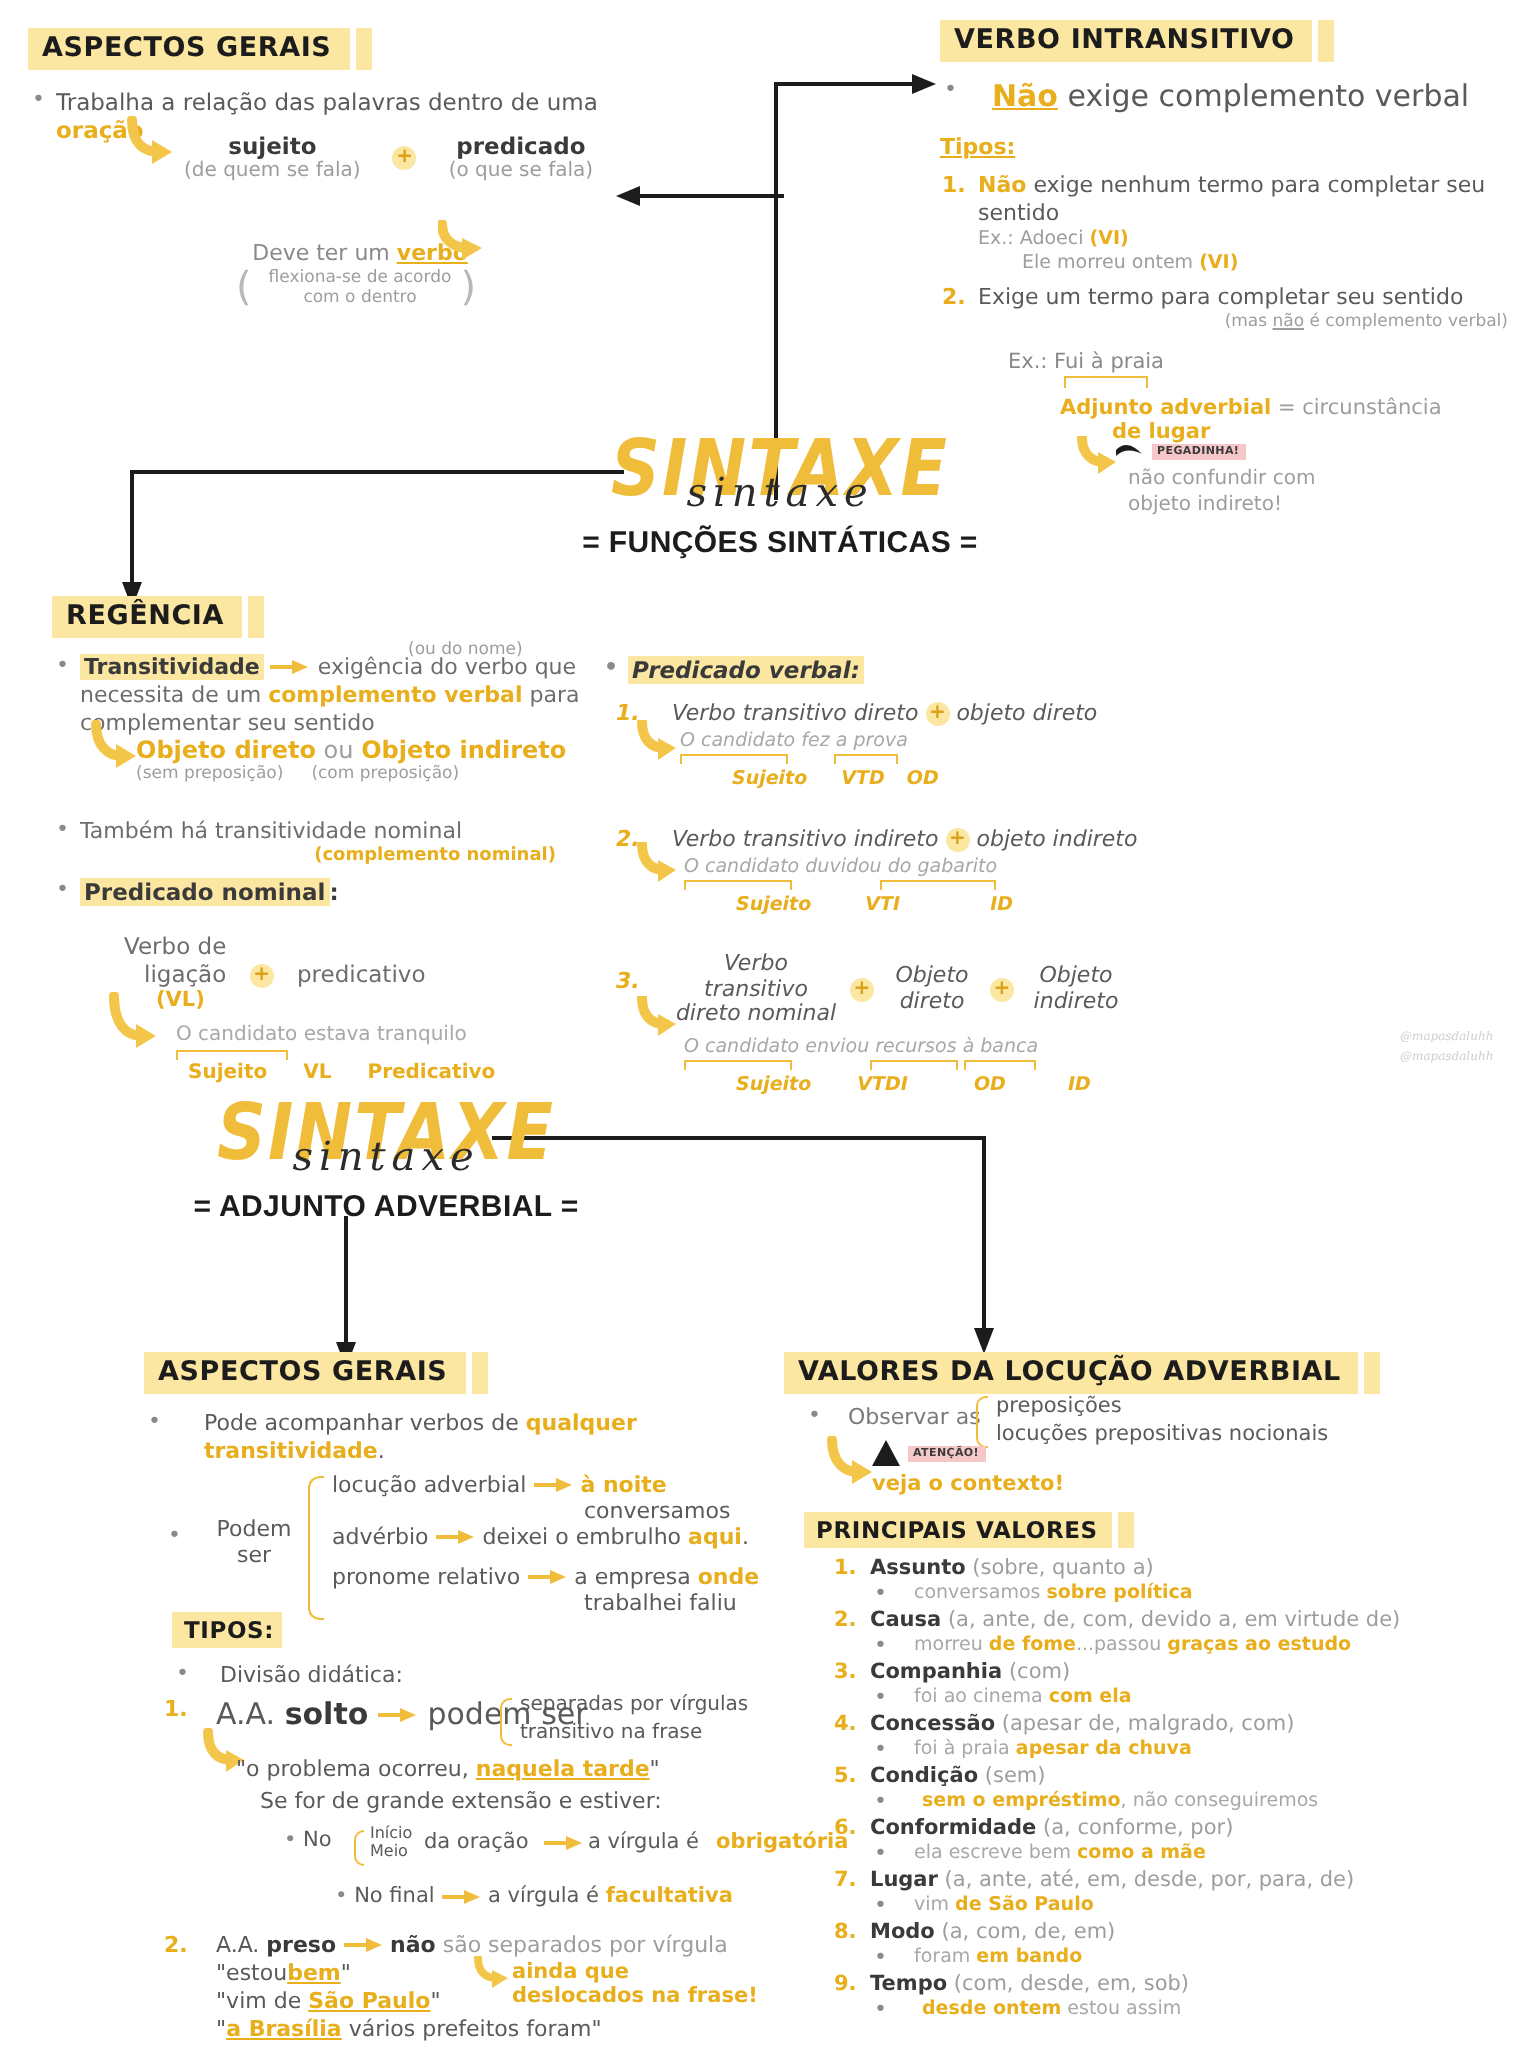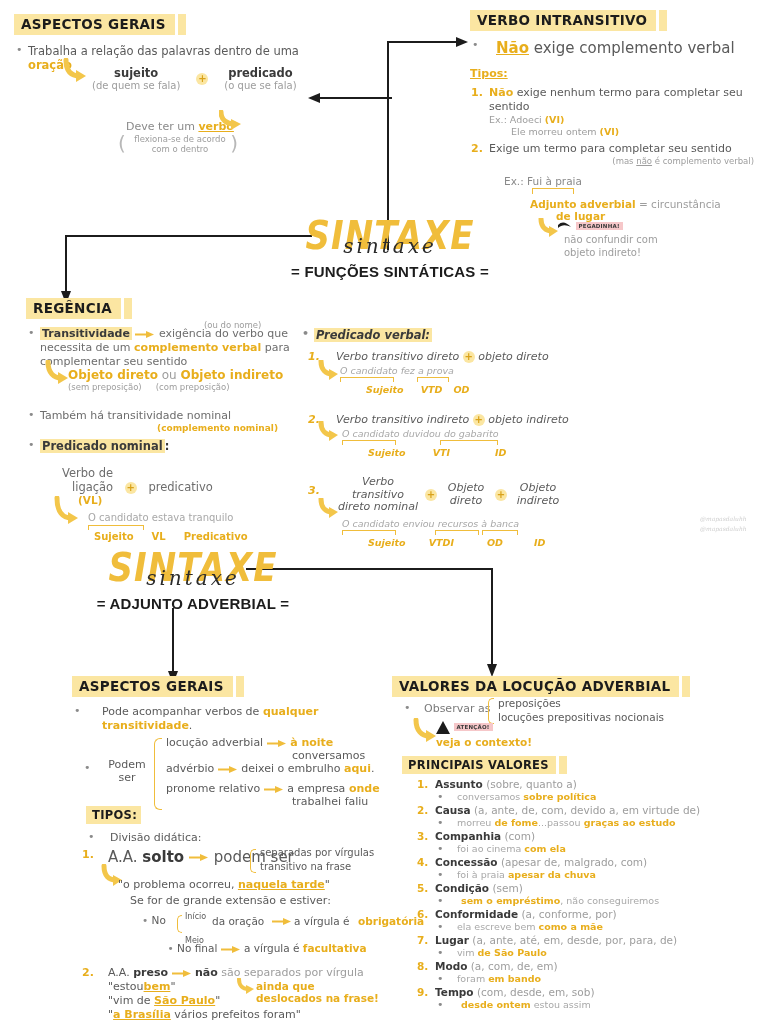--- a/index.html
+++ b/index.html
@@ -541,21 +541,21 @@
     <span class="y u">naquela tarde</span><span>"</span>
   </div>
 
   <div class="abs" style="left:44px; top:88px; font-size:11px; color:#5a5a5a;">Se for de grande extensão e estiver:</div>
 
   <div class="abs" style="left:56px; top:108px; width:250px; font-size:10.5px; color:#5a5a5a;">
     <span style="color:#8a8a8a;">•</span>
     <span>No</span>
     <span class="abs" style="left:35px; top:1px; width:5px; height:18px; border-left:1.5px solid #f0bd3b; border-top:1.5px solid #f0bd3b; border-bottom:1.5px solid #f0bd3b; border-radius:5px 0 0 5px;"></span>
     <span class="abs" style="left:43px; top:-2px; font-size:8px;">Início</span>
-    <span class="abs" style="left:43px; top:22px; font-size:8px;">Meio</span>
+    <span class="abs" style="left:43px; top:7px; font-size:8px;">Meio</span>
     <span class="abs" style="left:70px; top:1px;">da oração</span>
     <span class="abs iarrow" style="left:130px; top:4px;">
         <svg width="20" height="7" viewBox="0 0 20 7">
           <path d="M0 3.5 L13 3.5" stroke="#f0bd3b" stroke-width="2"></path>
           <polygon points="19,3.5 11,0 11,7" fill="#f0bd3b"></polygon>
         </svg>
       </span>
     <span class="abs" style="left:152px; top:1px;">a vírgula é</span>
     <span class="abs y" style="left:216px; top:1px;">obrigatória</span>
   </div>

